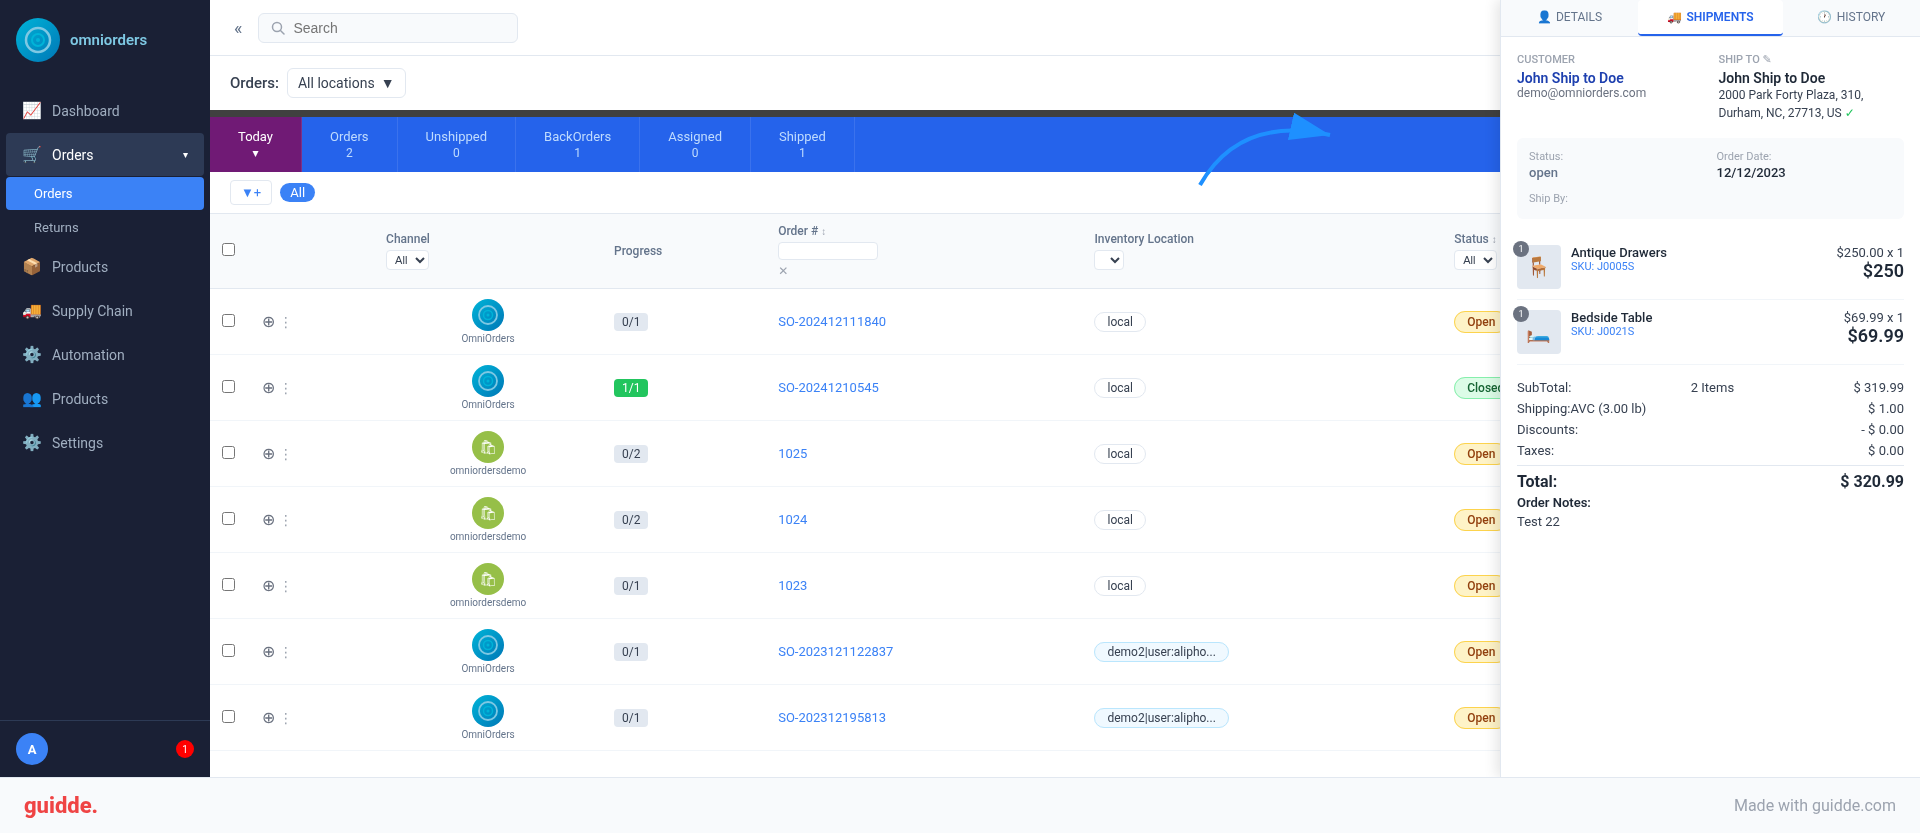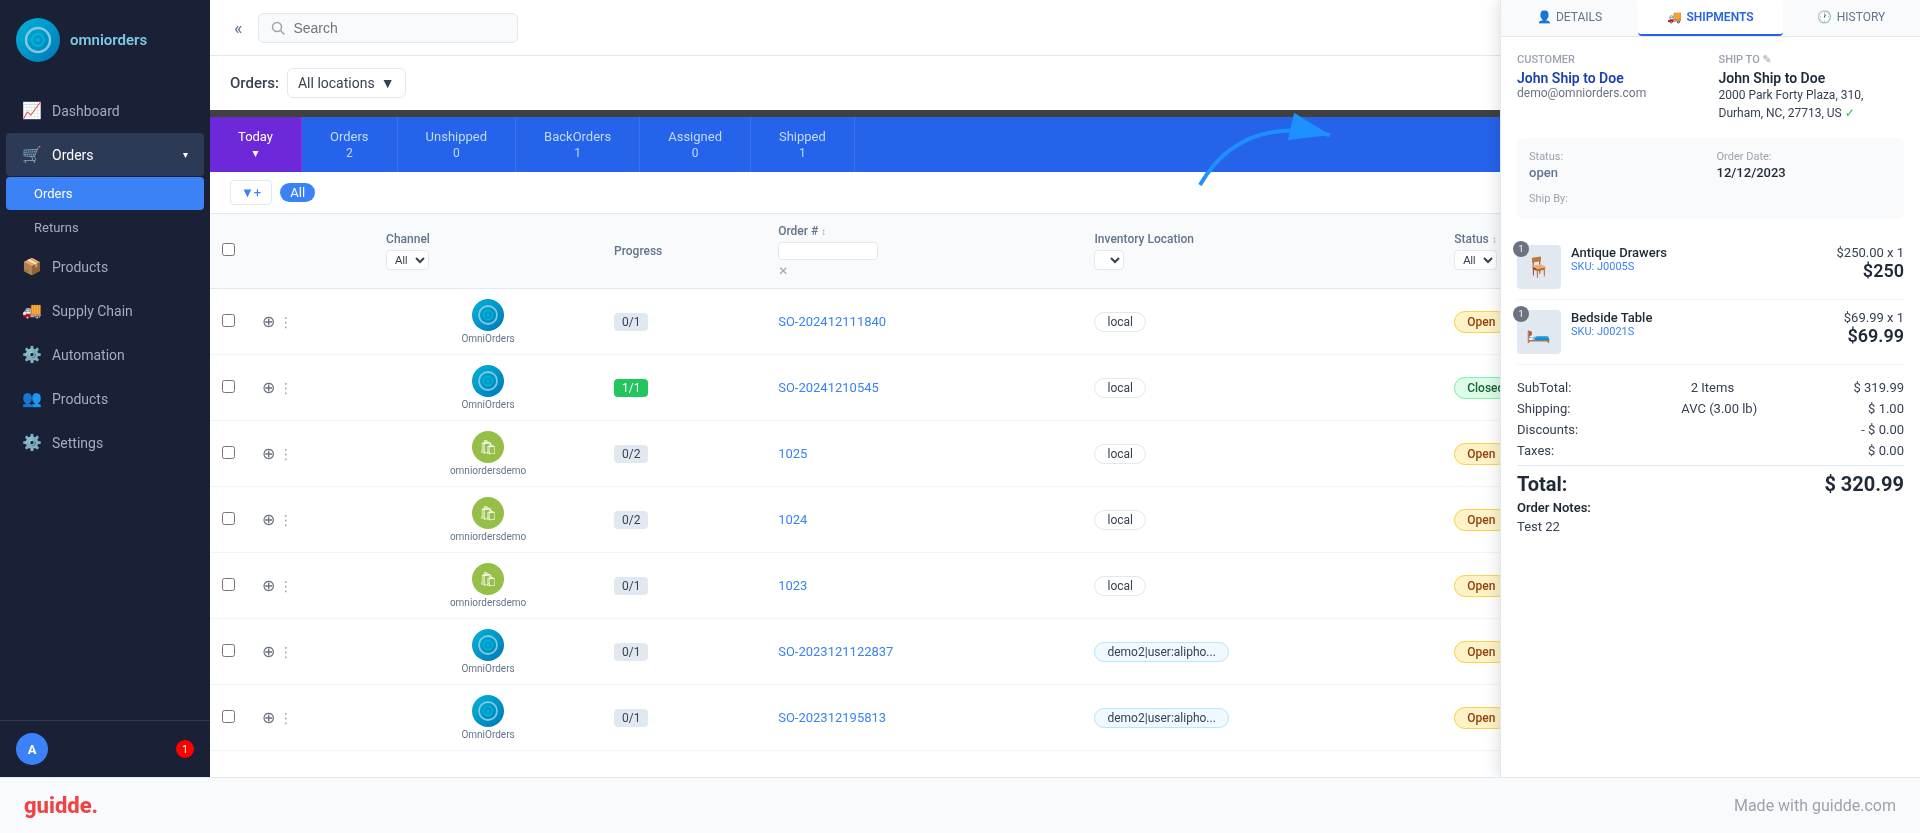--- a/index.html
+++ b/index.html
@@ -33,21 +33,21 @@
     .search-input { border: none; background: transparent; outline: none; font-size: 14px; color: #374151; width: 180px; }
 
     
     .orders-header { background: #fff; padding: 12px 20px; border-bottom: 7px solid #404040; display: flex; align-items: center; gap: 8px; }
     .orders-title { font-size: 15px; font-weight: 500; color: #374151; }
     .location-select { border: 1px solid #e2e8f0; border-radius: 6px; padding: 6px 10px; font-size: 14px; color: #374151; background: #fff; cursor: pointer; display: flex; align-items: center; gap: 6px; }
 
     
     .tabs-bar { display: flex; background: #2563eb; }
     .tab { padding: 12px 28px; color: #bfdbfe; font-size: 13px; cursor: pointer; display: flex; flex-direction: column; align-items: center; gap: 2px; border-right: 1px solid rgba(255,255,255,0.1); }
-    .tab.active { background: #6d28d9; color: #fff; }
+    .tab.active { background: #701a75; color: #fff; }
     .tab-label { font-size: 13px; }
     .tab-count { font-size: 12px; }
 
     
     .filter-bar { background: #fff; padding: 8px 20px; border-bottom: 1px solid #e2e8f0; display: flex; align-items: center; gap: 8px; }
     .filter-btn { display: flex; align-items: center; gap: 4px; padding: 4px 10px; border: 1px solid #e2e8f0; border-radius: 4px; font-size: 13px; color: #3b82f6; cursor: pointer; }
     .all-badge { background: #3b82f6; color: #fff; border-radius: 12px; padding: 2px 10px; font-size: 13px; cursor: pointer; }
 
     
     .table-container { flex: 1; overflow-y: auto; background: #fff; }
@@ -107,21 +107,21 @@
     .info-val.open { color: #64748b; }
     .product-row { display: flex; align-items: flex-start; gap: 10px; padding: 10px 0; border-bottom: 1px solid #f1f5f9; }
     .product-img { width: 44px; height: 44px; background: #e2e8f0; border-radius: 4px; overflow: hidden; display: flex; align-items: center; justify-content: center; font-size: 20px; }
     .product-info { flex: 1; }
     .product-name { font-size: 13px; font-weight: 500; color: #1f2937; }
     .product-sku { font-size: 11px; color: #3b82f6; }
     .product-price { text-align: right; font-size: 13px; color: #374151; }
     .product-total { font-weight: 600; font-size: 18px; color: #1f2937; }
     .totals-section { margin-top: 12px; }
     .total-row { display: flex; justify-content: space-between; font-size: 13px; color: #374151; padding: 3px 0; }
-    .total-row.bold { font-weight: 700; color: #1f2937; font-size: 20px; margin-top: 4px; border-top: 1px solid #e2e8f0; padding-top: 6px; gap: 28px; }
+    .total-row.bold { font-weight: 700; color: #1f2937; font-size: 16px; margin-top: 4px; border-top: 1px solid #e2e8f0; padding-top: 6px; gap: 28px; }
     .notes-section { margin-top: 1px; }
     .notes-title { font-size: 13px; font-weight: 600; color: #1f2937; margin-bottom: 4px; }
     .notes-text { font-size: 13px; color: #374151; }
 
     
     .footer { height: 56px; background: #f8fafc; border-top: 1px solid #e2e8f0; display: flex; align-items: center; justify-content: space-between; padding: 0 24px; }
     .guidde-logo { font-size: 22px; font-weight: 800; color: #ef4444; }
     .footer-text { font-size: 16px; color: #9ca3af; }
 
     .two-col-customer { display: grid; grid-template-columns: 1fr 1fr; gap: 16px; margin-bottom: 16px; }
@@ -510,21 +510,21 @@
         </div>
 
         <div class="totals-section">
           <div class="total-row">
             <span>SubTotal:</span>
             <span style="flex:1;text-align:center;">2 Items</span>
             <span>$ 319.99</span>
           </div>
           <div class="total-row">
             <span>Shipping:</span>
-            <span style="flex:1;text-align:center;">AVC (3.00 lb)</span>
+            <span style="flex:1;">AVC (3.00 lb)</span>
             <span>$ 1.00</span>
           </div>
           <div class="total-row">
             <span>Discounts:</span>
             <span style="flex:1;"></span>
             <span>- $ 0.00</span>
           </div>
           <div class="total-row">
             <span>Taxes:</span>
             <span style="flex:1;"></span>

